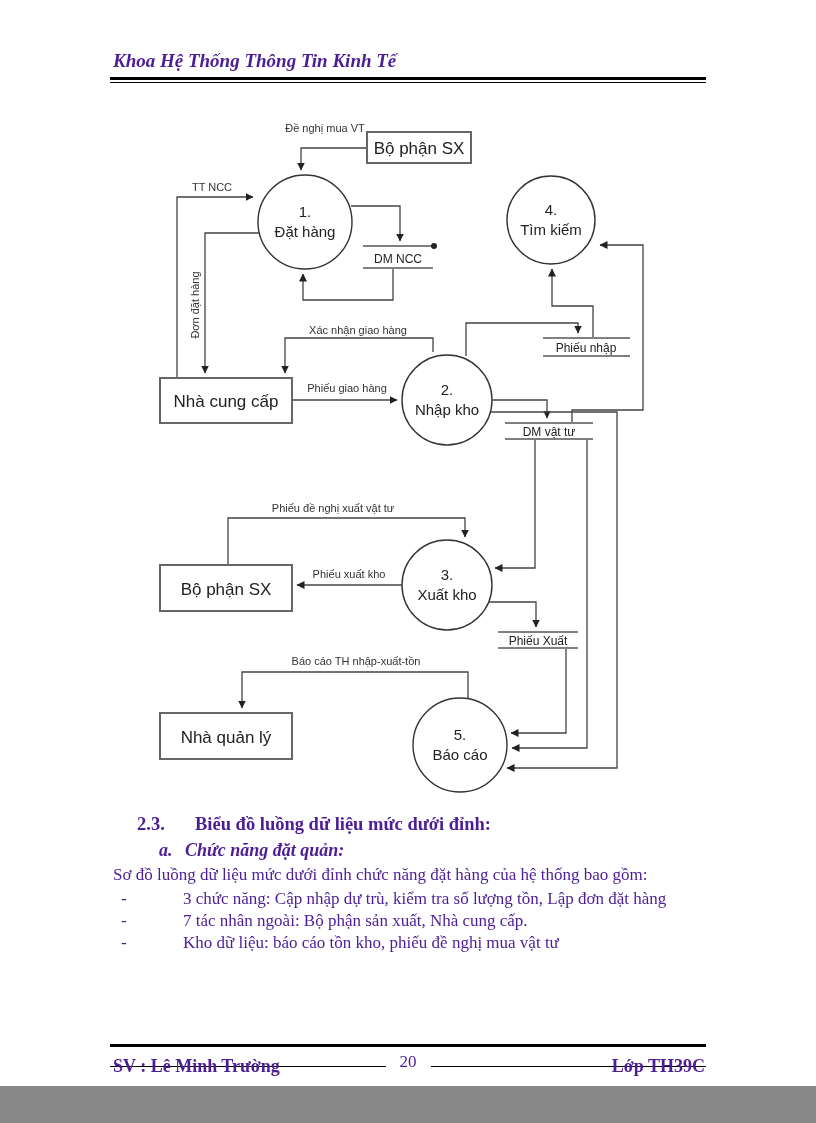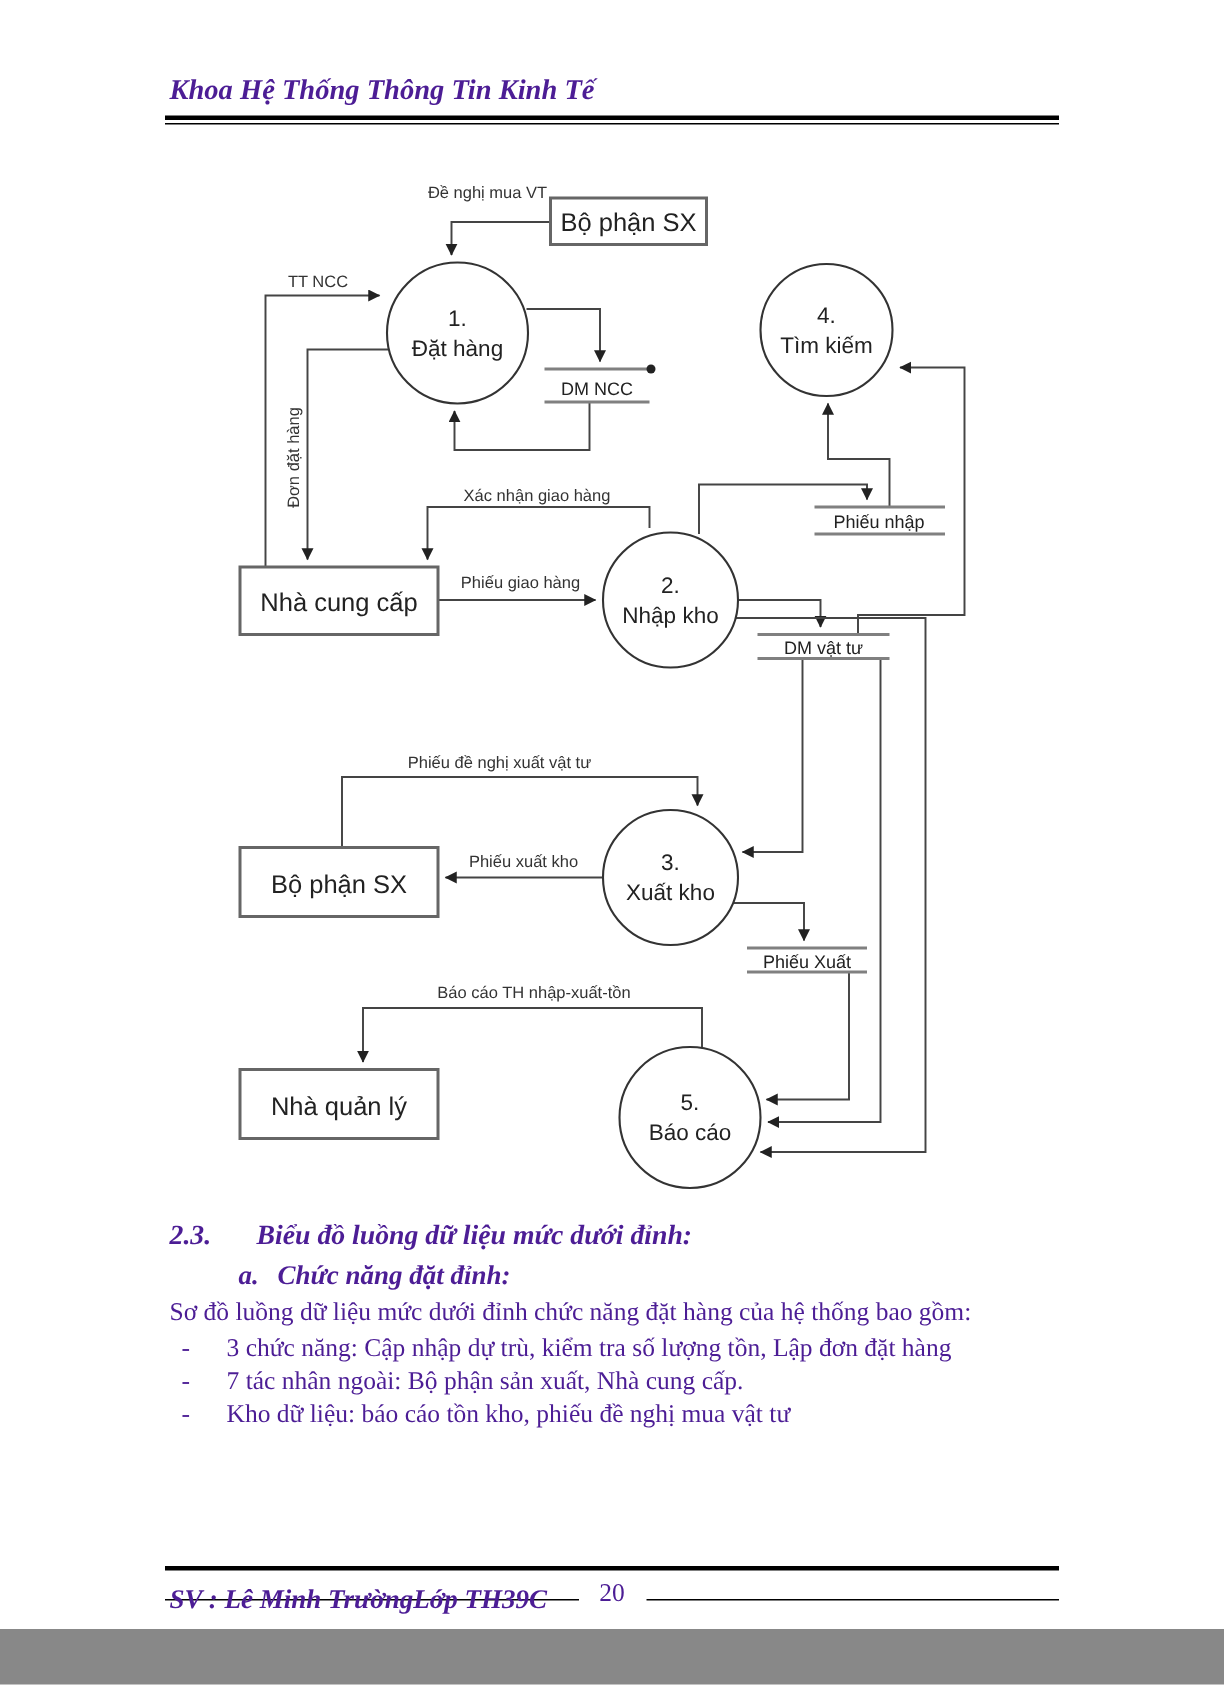--- a/index.html
+++ b/index.html
@@ -12,34 +12,34 @@
   .rule-thin{position:absolute;left:110px;width:596px;height:1px;background:#000;}
   
   svg{position:absolute;left:0;top:0;}
   svg text{font-family:"Liberation Sans", sans-serif;fill:#222;}
   .flow-label{font-size:11px;fill:#333;}
   .store-label{font-size:12px;}
   .entity-label{font-size:17px;}
   .proc-label{font-size:15px;}
   
   .text-block{position:absolute;left:113px;width:594px;top:813px;font-size:17px;line-height:22px;}
-  .sec-head{display:flex;font-weight:bold;font-style:italic;font-size:18.5px;margin-bottom:4px;}
+  .sec-head{display:flex;font-weight:bold;font-size:18.5px;margin-bottom:4px;margin-left:24px;}
   .sec-num{width:58px;}
   .sub-head{display:flex;font-weight:bold;font-style:italic;font-size:18px;margin-left:46px;margin-bottom:3px;}
   .sub-letter{width:26px;}
   .intro{margin-bottom:2px;}
   .bullet{display:flex;}
   .bullet .dash{width:38px;padding-left:8px;box-sizing:border-box;}
-  .bullet .btxt{flex:1;}
+  .bullet .btxt{flex:1;margin-left:32px;}
   
   .footer-num-row{position:absolute;left:110px;width:596px;top:1060px;display:flex;align-items:center;}
   .footer-num-row .seg{flex:1;height:1px;background:#000;}
   .footer-num{padding:0 14px;font-size:17px;margin-top:-8px;}
   .footer-row{position:absolute;left:113px;width:592px;top:1056px;display:flex;
-              justify-content:flex-start;font-style:italic;font-weight:bold;font-size:18px;}
+              justify-content:space-between;font-weight:bold;font-size:18px;}
 </style>
 </head>
 <body>
 
 <div class="page">
 
   <div class="header-row">
     <span>Khoa Hệ Thống Thông Tin Kinh Tế</span>
   </div>
   <div class="rule-thick" style="top:77px;"></div>
@@ -129,21 +129,21 @@
     <text class="store-label" x="538" y="645" text-anchor="middle">Phiếu Xuất</text>
   </svg>
 
   <div class="text-block">
     <div class="sec-head">
       <span class="sec-num">2.3.</span>
       <span>Biểu đồ luồng dữ liệu mức dưới đỉnh:</span>
     </div>
     <div class="sub-head">
       <span class="sub-letter">a.</span>
-      <span>Chức năng đặt đỉnh:</span>
+      <span>Chức năng đặt quản:</span>
     </div>
     <div class="intro">Sơ đồ luồng dữ liệu mức dưới đỉnh chức năng đặt hàng của hệ thống bao gồm:</div>
     <div class="bullet">
       <span class="dash">-</span>
       <span class="btxt">3 chức năng: Cập nhập dự trù, kiểm tra số lượng tồn, Lập đơn đặt hàng</span>
     </div>
     <div class="bullet">
       <span class="dash">-</span>
       <span class="btxt">7 tác nhân ngoài: Bộ phận sản xuất, Nhà cung cấp.</span>
     </div>

